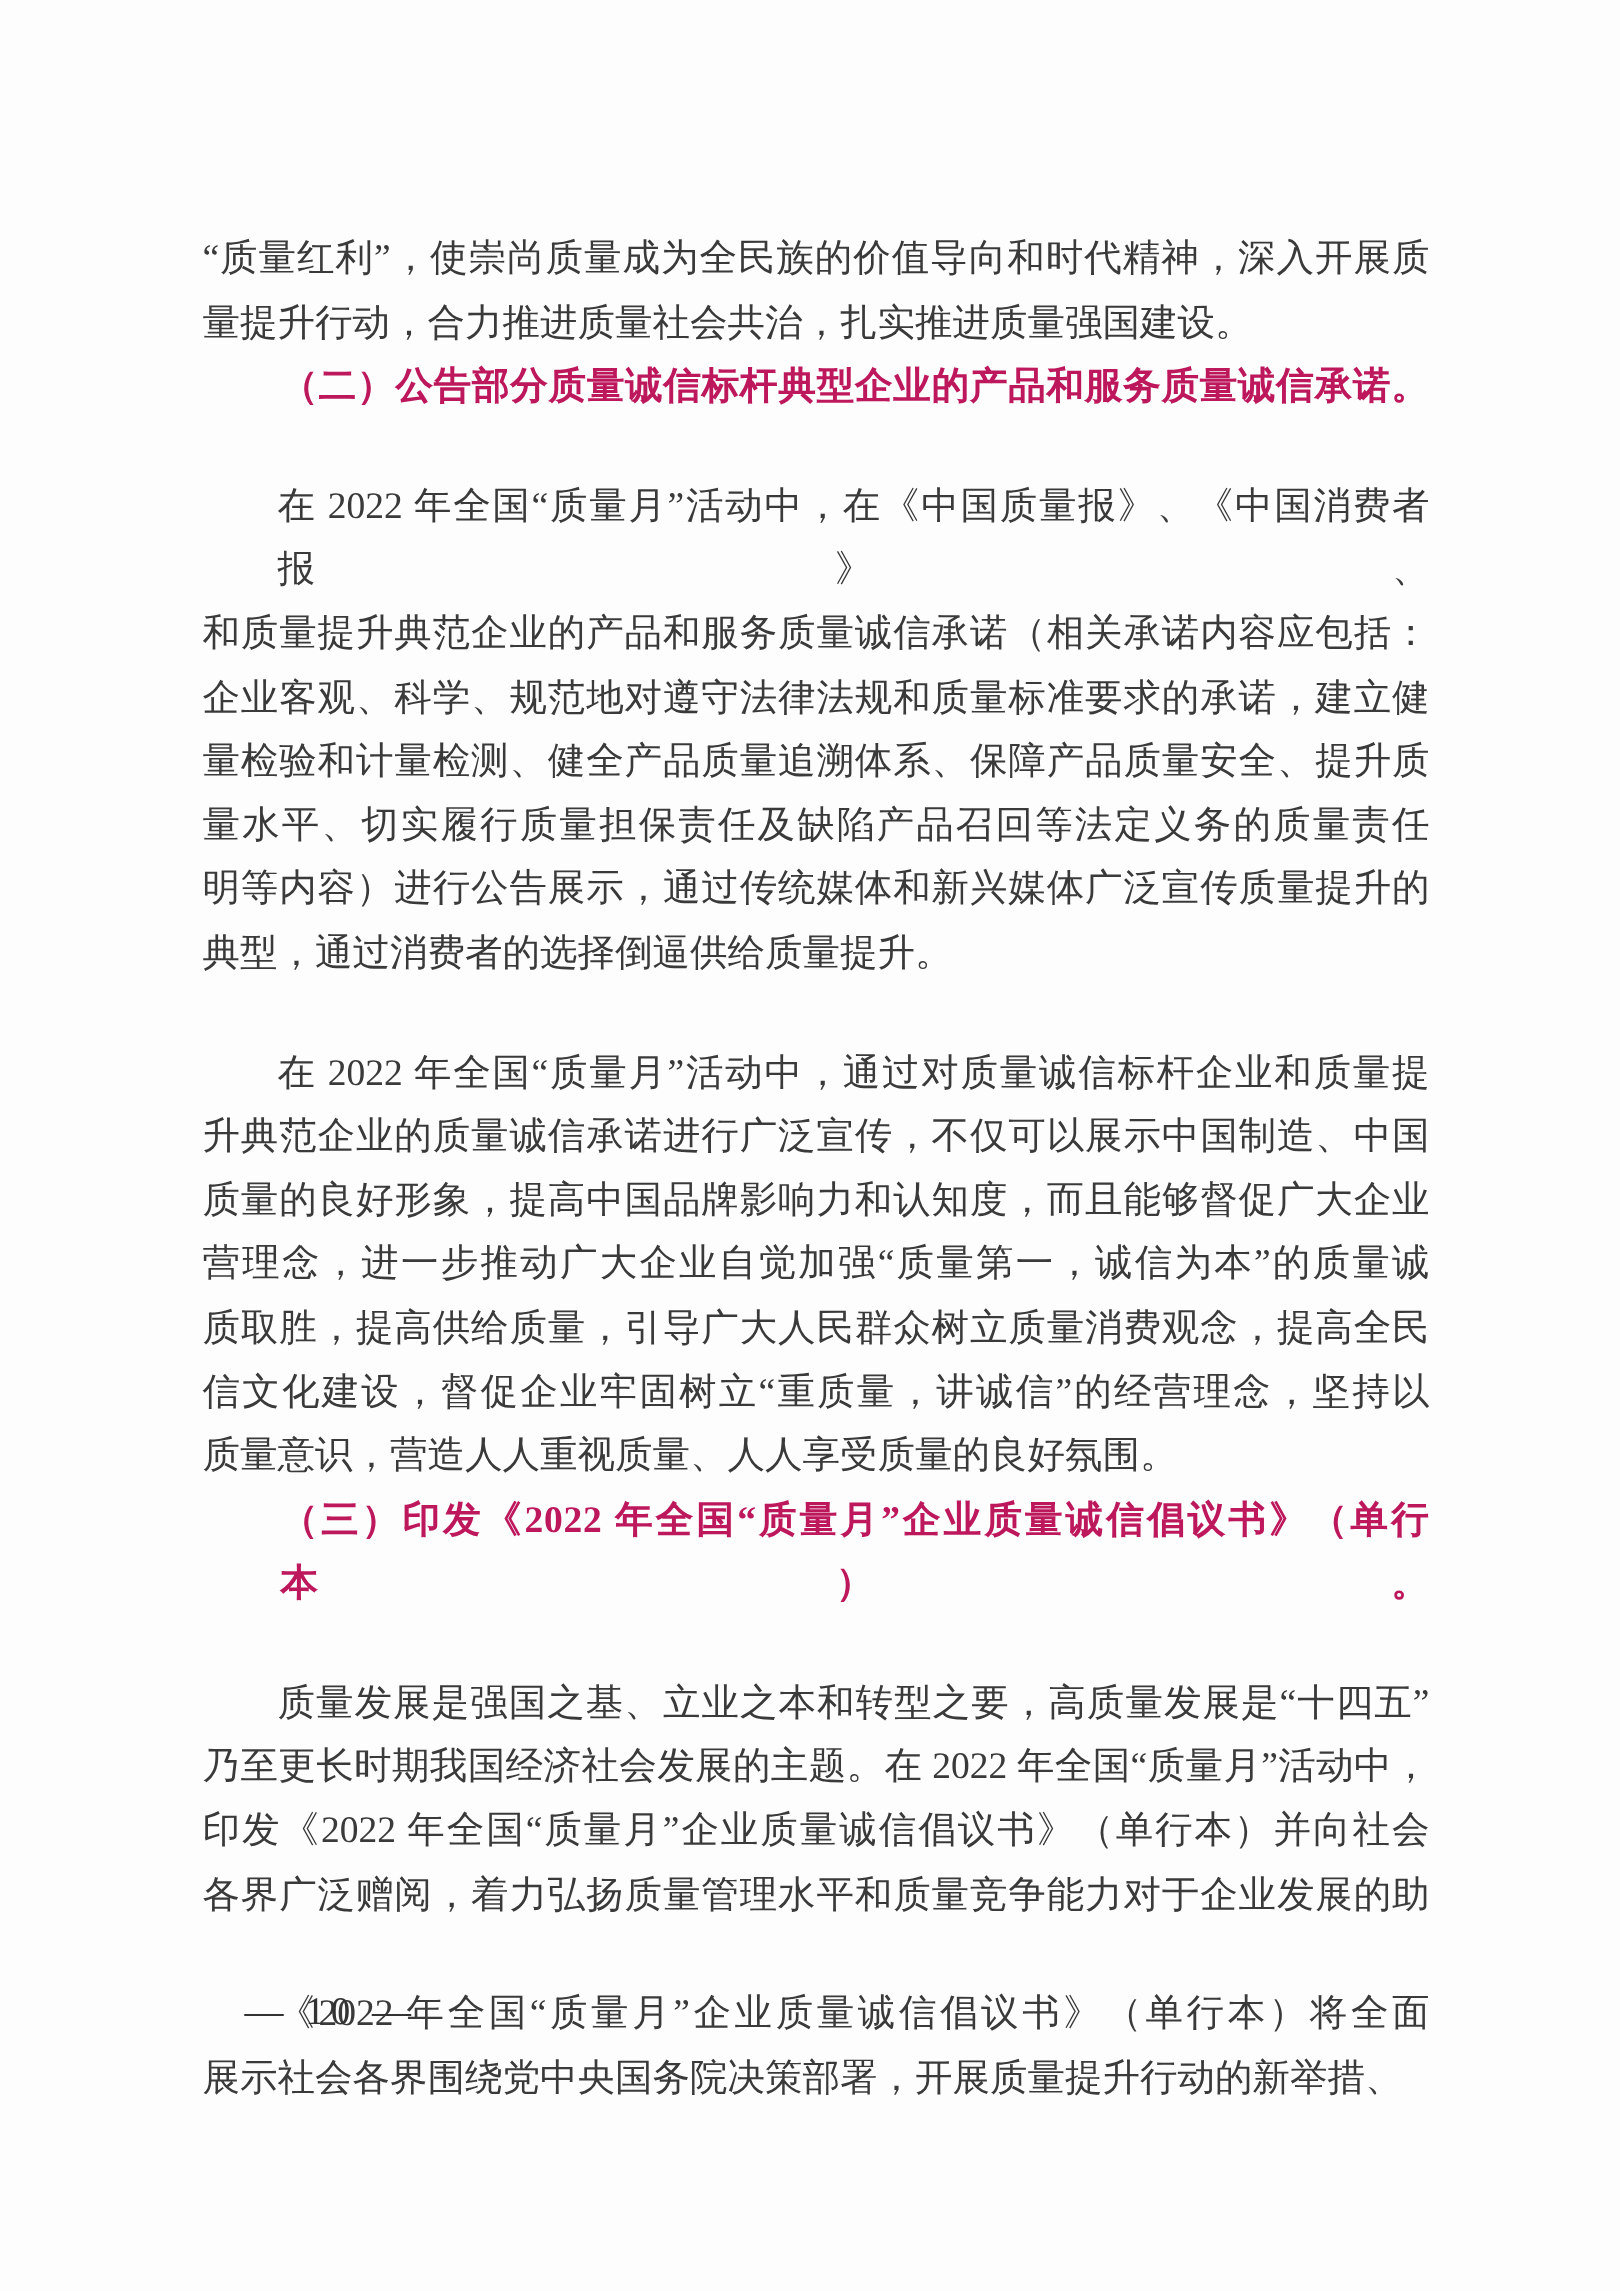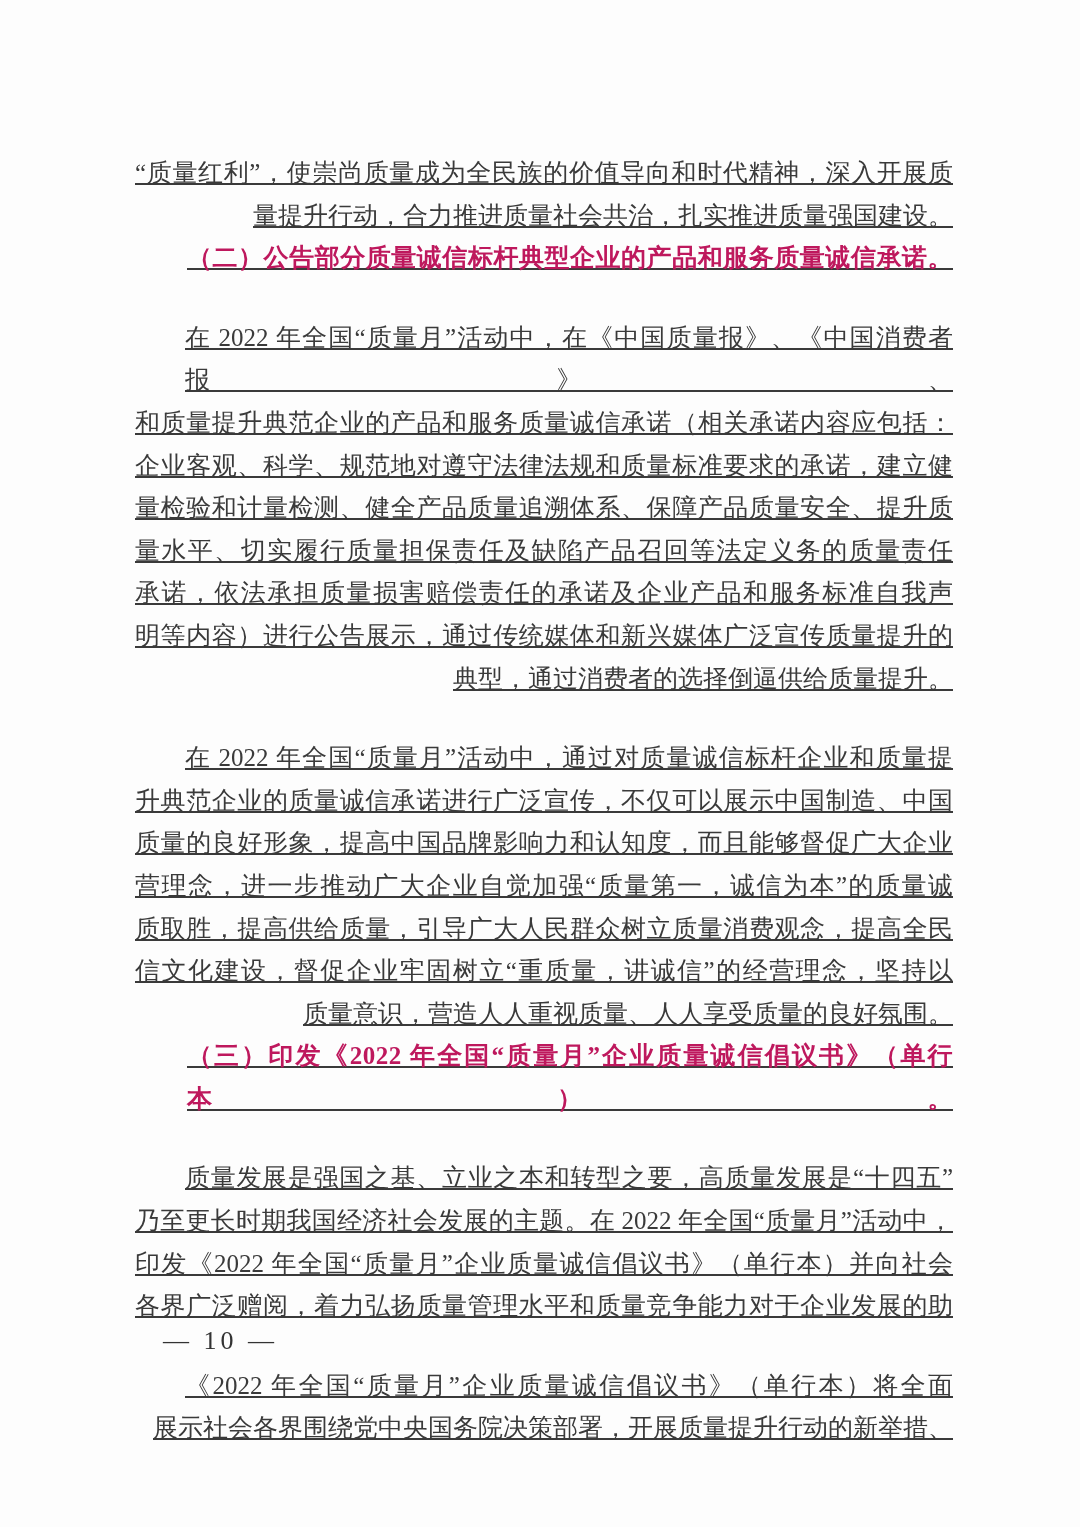--- a/index.html
+++ b/index.html
@@ -24,25 +24,23 @@
     left: 135px;
     top: 152px;
     width: 818px;
     color: #3a3a3a;
     font-size: 25px;
     line-height: 42.6px;
   }
   .para {
     margin: 0;
     padding: 0;
-    text-decoration: underline;
   }
   .line {
     white-space: nowrap;
-    text-align: right;
   }
   .line.fill {
     white-space: normal;
     text-align: justify;
     text-align-last: justify;
   }
   .line.indent {
     padding-left: 50px;
     margin-top: 37px;
   }
@@ -75,21 +73,20 @@
       </div>
       <div class="para heading">
         <div class="line last">（二）公告部分质量诚信标杆典型企业的产品和服务质量诚信承诺。</div>
       </div>
       <div class="para body">
         <div class="line fill indent">在 2022 年全国“质量月”活动中，在《中国质量报》、《中国消费者报》、</div>
         <div class="line fill">和质量提升典范企业的产品和服务质量诚信承诺（相关承诺内容应包括：</div>
         <div class="line fill">企业客观、科学、规范地对遵守法律法规和质量标准要求的承诺，建立健</div>
         <div class="line fill">量检验和计量检测、健全产品质量追溯体系、保障产品质量安全、提升质</div>
         <div class="line fill">量水平、切实履行质量担保责任及缺陷产品召回等法定义务的质量责任</div>
-        <div class="line fill">承诺，依法承担质量损害赔偿责任的承诺及企业产品和服务标准自我声</div>
         <div class="line fill">明等内容）进行公告展示，通过传统媒体和新兴媒体广泛宣传质量提升的</div>
         <div class="line last">典型，通过消费者的选择倒逼供给质量提升。</div>
       </div>
       <div class="para body">
         <div class="line fill indent">在 2022 年全国“质量月”活动中，通过对质量诚信标杆企业和质量提</div>
         <div class="line fill">升典范企业的质量诚信承诺进行广泛宣传，不仅可以展示中国制造、中国</div>
         <div class="line fill">质量的良好形象，提高中国品牌影响力和认知度，而且能够督促广大企业</div>
         <div class="line fill">营理念，进一步推动广大企业自觉加强“质量第一，诚信为本”的质量诚</div>
         <div class="line fill">质取胜，提高供给质量，引导广大人民群众树立质量消费观念，提高全民</div>
         <div class="line fill">信文化建设，督促企业牢固树立“重质量，讲诚信”的经营理念，坚持以</div>

